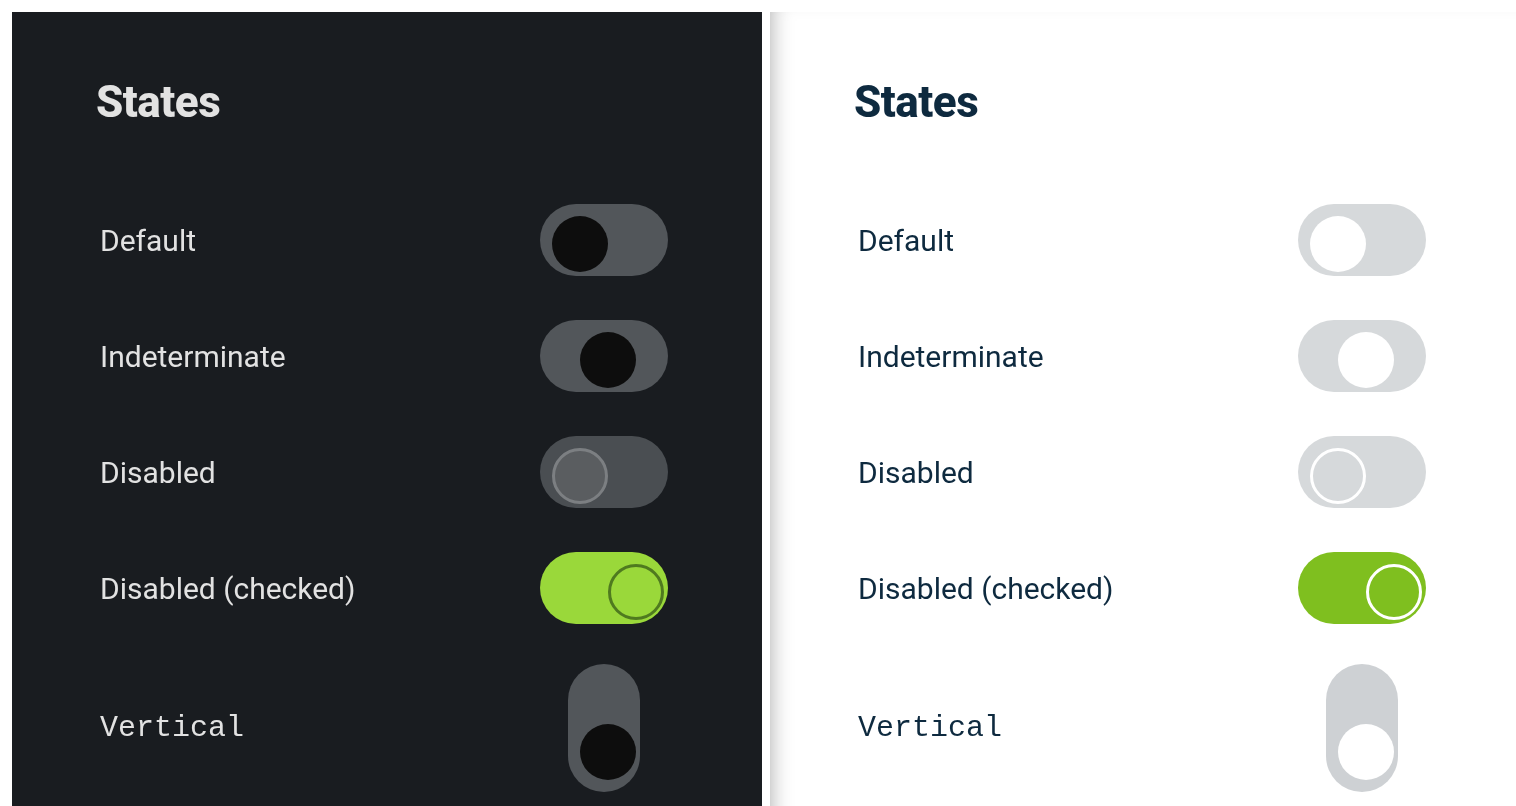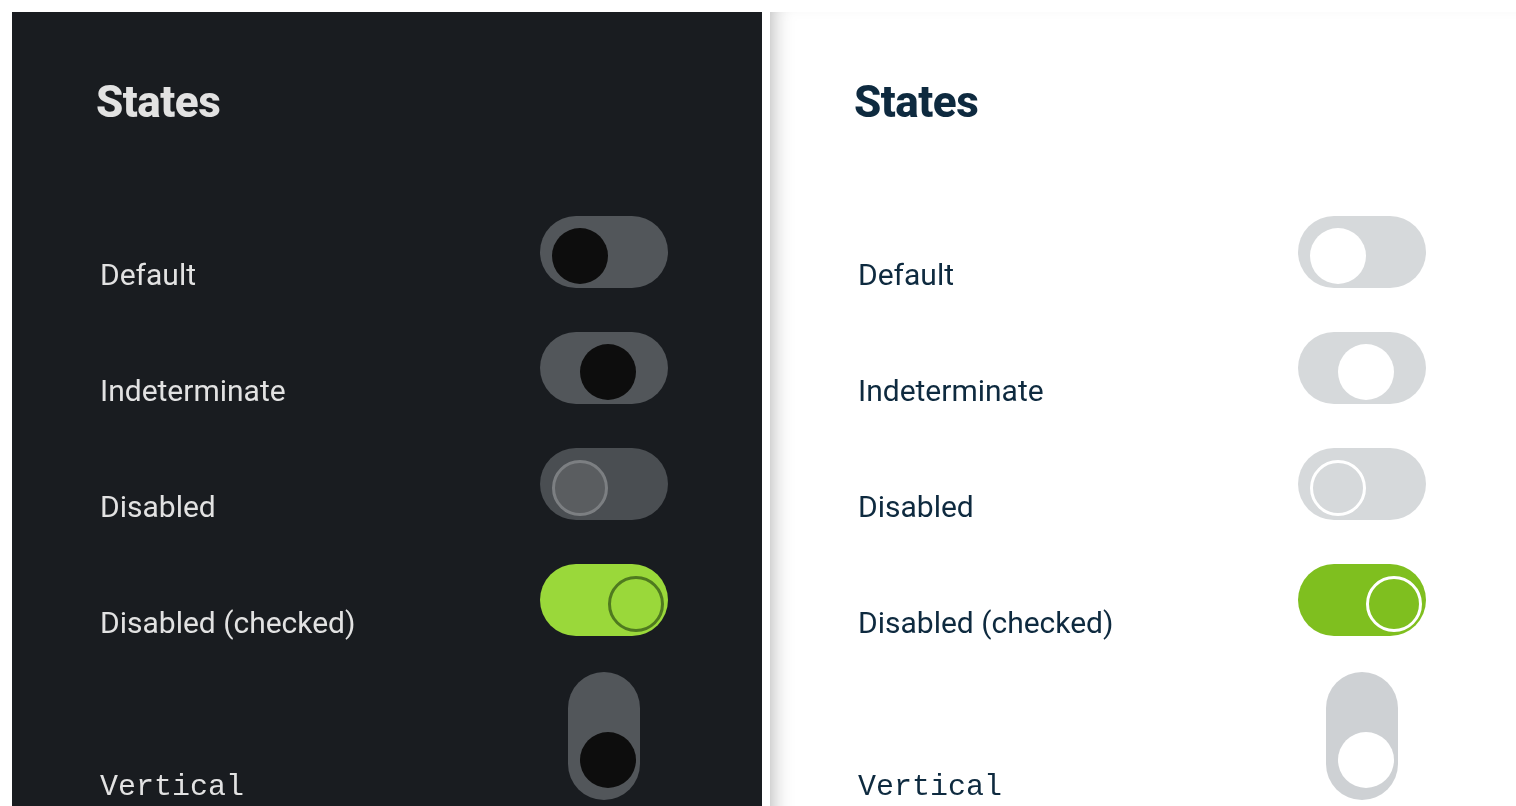--- a/index.html
+++ b/index.html
@@ -3,21 +3,21 @@
 <meta charset="utf-8">
 <style>
   * { box-sizing: border-box; margin: 4px; padding: 0; }
   html, body { width: 1516px; height: 806px; font-family: -apple-system, BlinkMacSystemFont, "Segoe UI", Roboto, Helvetica, Arial, sans-serif; }
   body { display: flex; }
   .panel { width: 50%; height: 100%; padding: 60px 80px 40px 80px; }
   .panel.dark { background: #191c20; color: #e2e2e2; }
   .panel.light { background: #ffffff; color: #0e2a3f; }
   .panel.light { box-shadow: inset 18px 0 22px -18px rgba(0,0,0,0.35); }
   .heading { font-size: 44px; font-weight: 800; letter-spacing: -0.5px; margin-bottom: 56px; }
-  .row { display: flex; align-items: flex-end; justify-content: space-between; height: 112px; }
+  .row { display: flex; align-items: center; justify-content: space-between; height: 112px; }
   .label { font-size: 30px; font-weight: 400; }
   
   .toggle { position: relative; border-radius: 9999px; display: inline-block; }
   .toggle.h { width: 128px; height: 72px; }
   .toggle.v { width: 72px; height: 128px; }
   .thumb { position: absolute; width: 56px; height: 56px; border-radius: 50%; }
   
   .dark .toggle.off-track { background: #52565a; }
   .dark .thumb.off-thumb { background: #0d0d0d; }
   .dark .toggle.disabled-track { background: #4a4e52; opacity: 1; }

